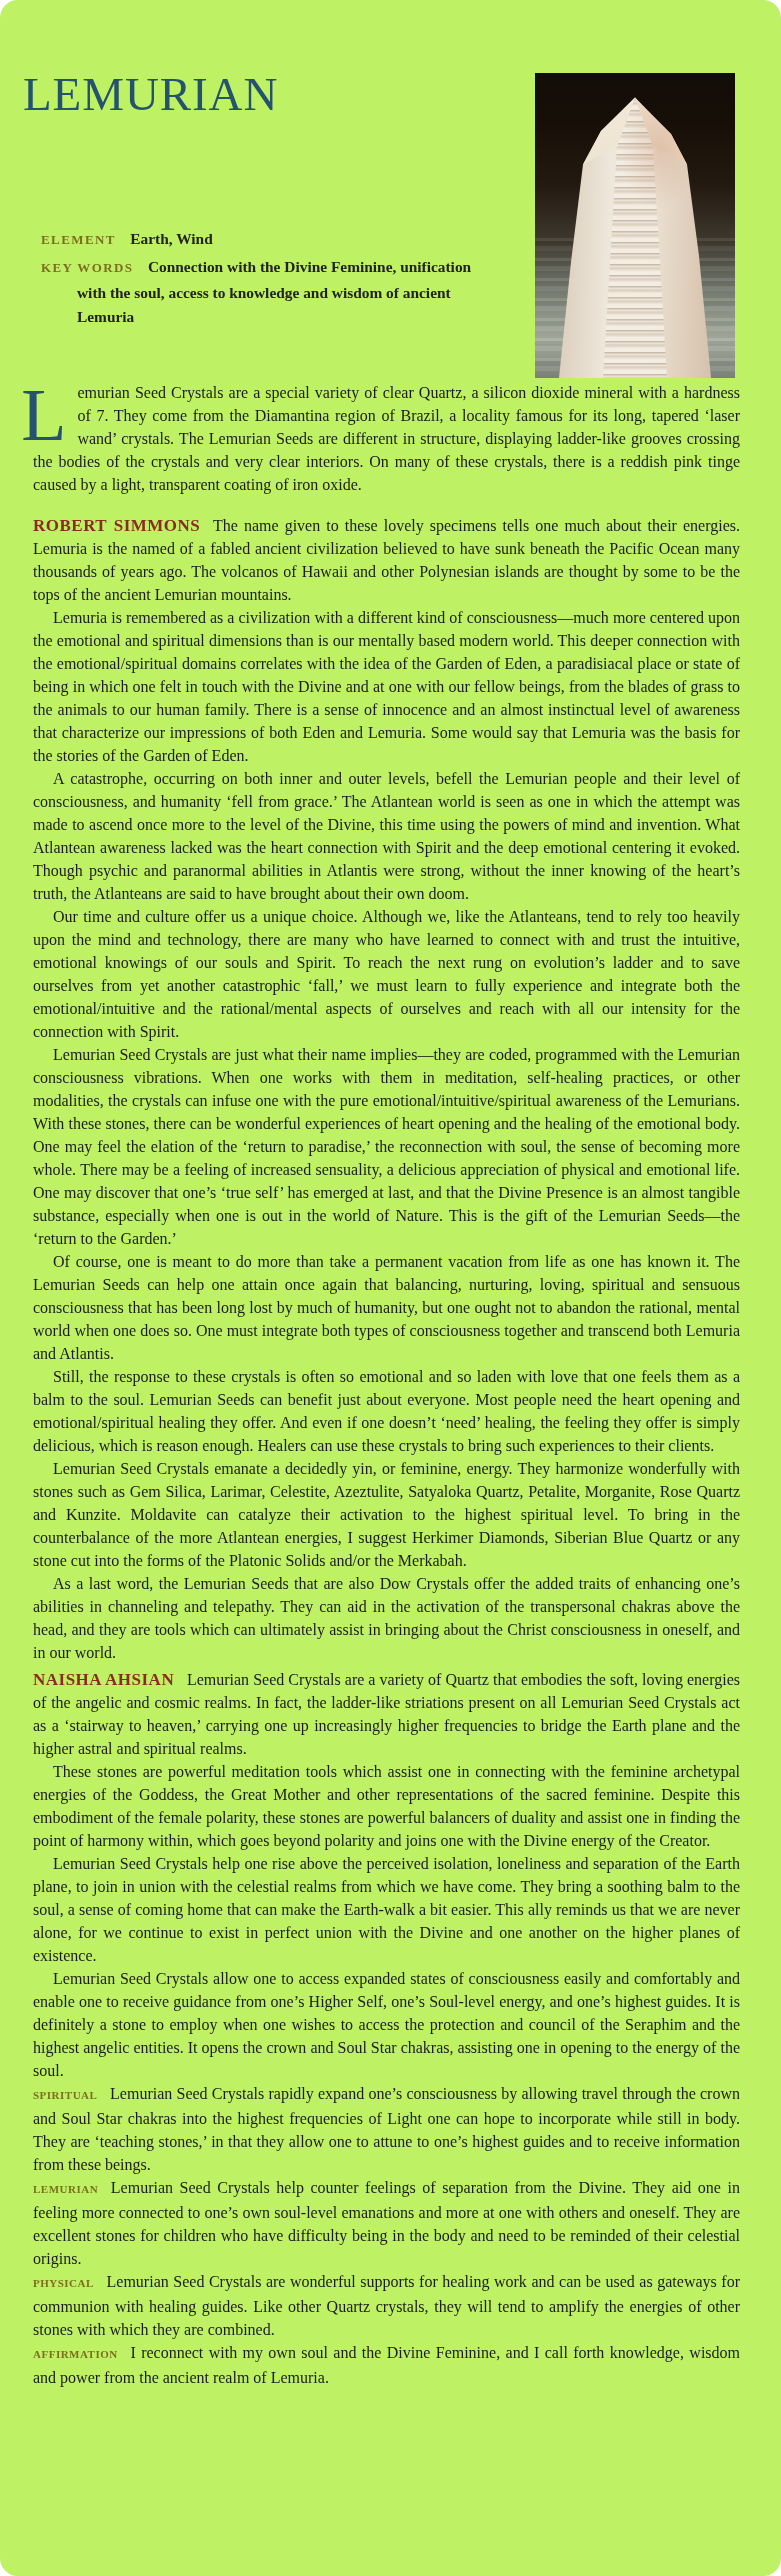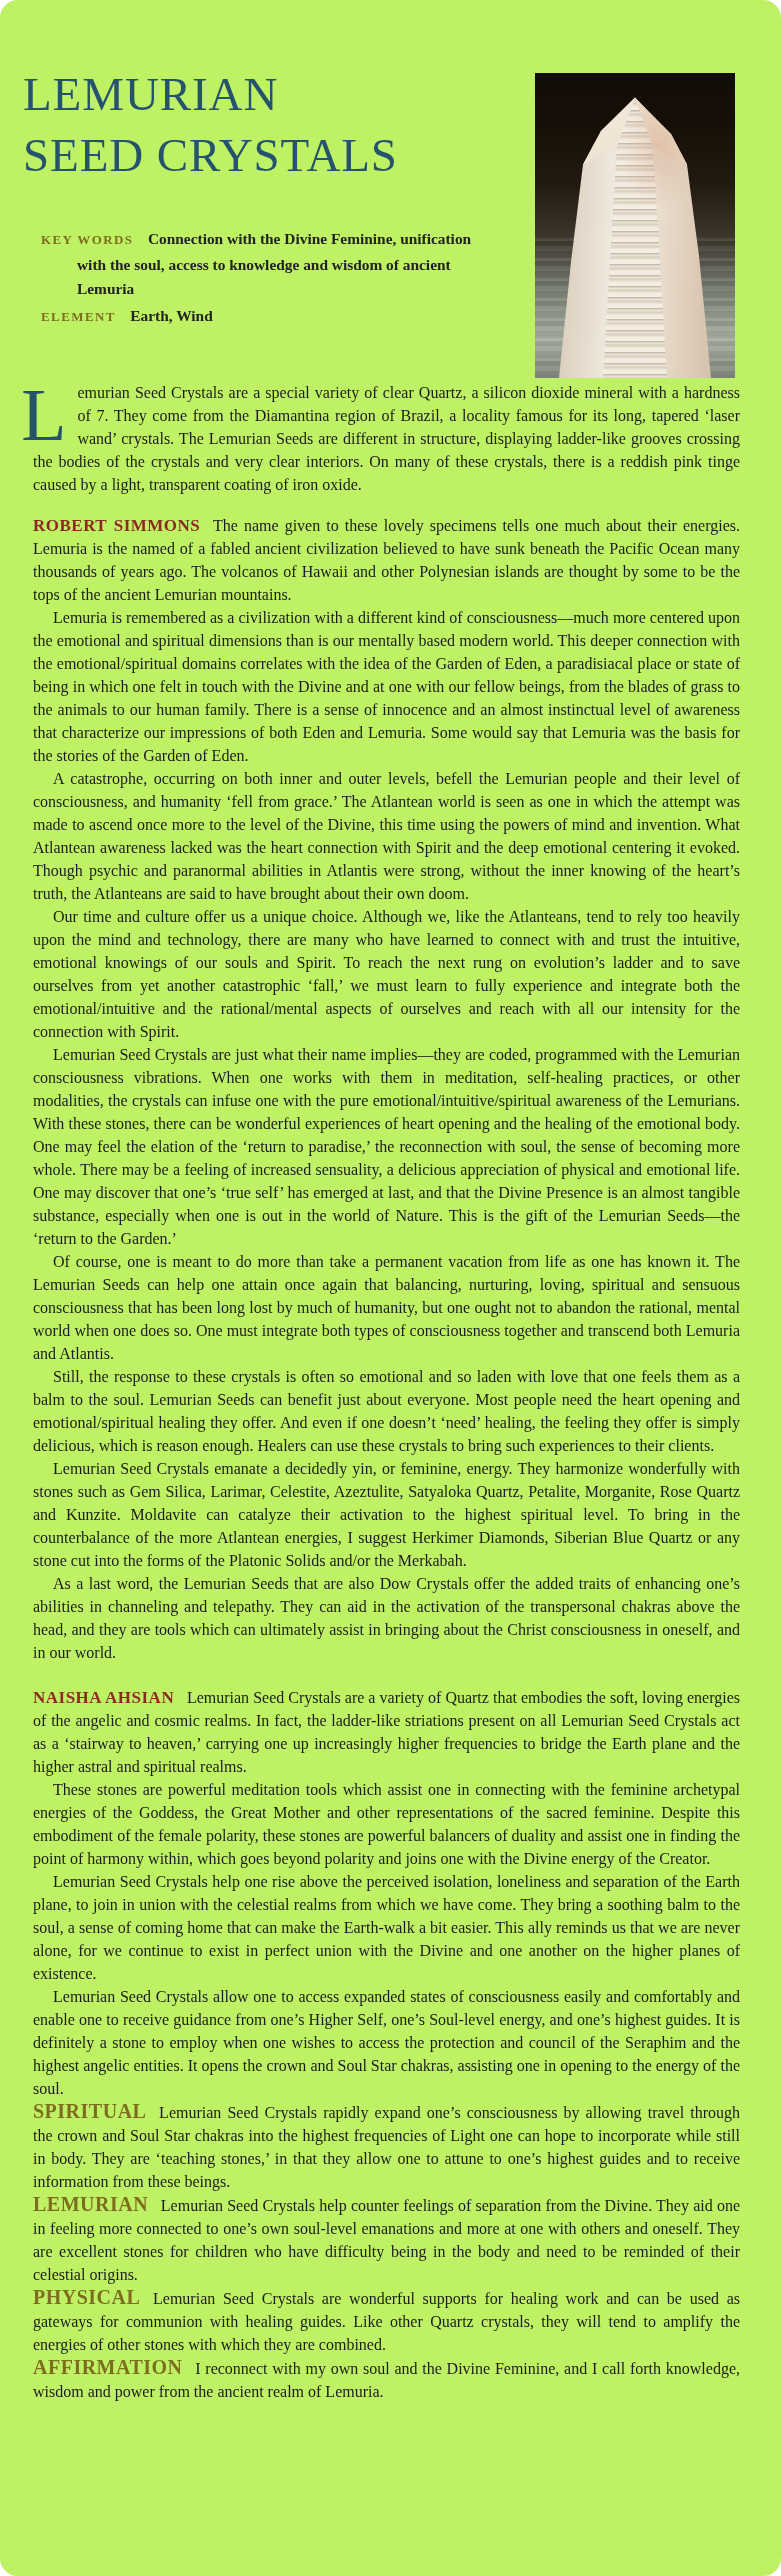--- a/index.html
+++ b/index.html
@@ -104,45 +104,44 @@
     color:#8c2a22;
     font-weight:bold;
     font-size:17px;
     letter-spacing:0.5px;
     margin-right:12.7px;
     white-space:nowrap;
   }
   .aspect{
     color:#7c6e1e;
     font-weight:bold;
-    font-size:20px;
+    font-size:11px;
     letter-spacing:0.5px;
     margin-right:12.7px;
     white-space:nowrap;
   }
   section.rs{margin-top:18px;}
-  section.na{margin-top:22px;}
+  section.na{margin-top:4px;}
 </style>
 </head>
 <body>
 
 <div class="page">
 
   <div class="header">
     <h1 class="title">
       <span>LEMURIAN</span>
-      <span>SEED CRYSTALS</span>
     </h1>
 
     <div class="meta">
       <div class="meta-row">
-        <span class="meta-label">KEY WORDS</span><span class="meta-value">Connection with the Divine Feminine, unification with the soul, access to knowledge and wisdom of ancient Lemuria</span>
+        <span class="meta-label">ELEMENT</span><span class="meta-value">Earth, Wind</span>
       </div>
       <div class="meta-row">
-        <span class="meta-label">ELEMENT</span><span class="meta-value">Earth, Wind</span>
+        <span class="meta-label">KEY WORDS</span><span class="meta-value">Connection with the Divine Feminine, unification with the soul, access to knowledge and wisdom of ancient Lemuria</span>
       </div>
     </div>
 
     <figure class="photo">
       <div class="surface"></div>
       <div class="crystal">
         <div class="c-body"></div>
         <div class="c-column"></div>
         <div class="c-tip-left"></div>
         <div class="c-tip-right"></div>

